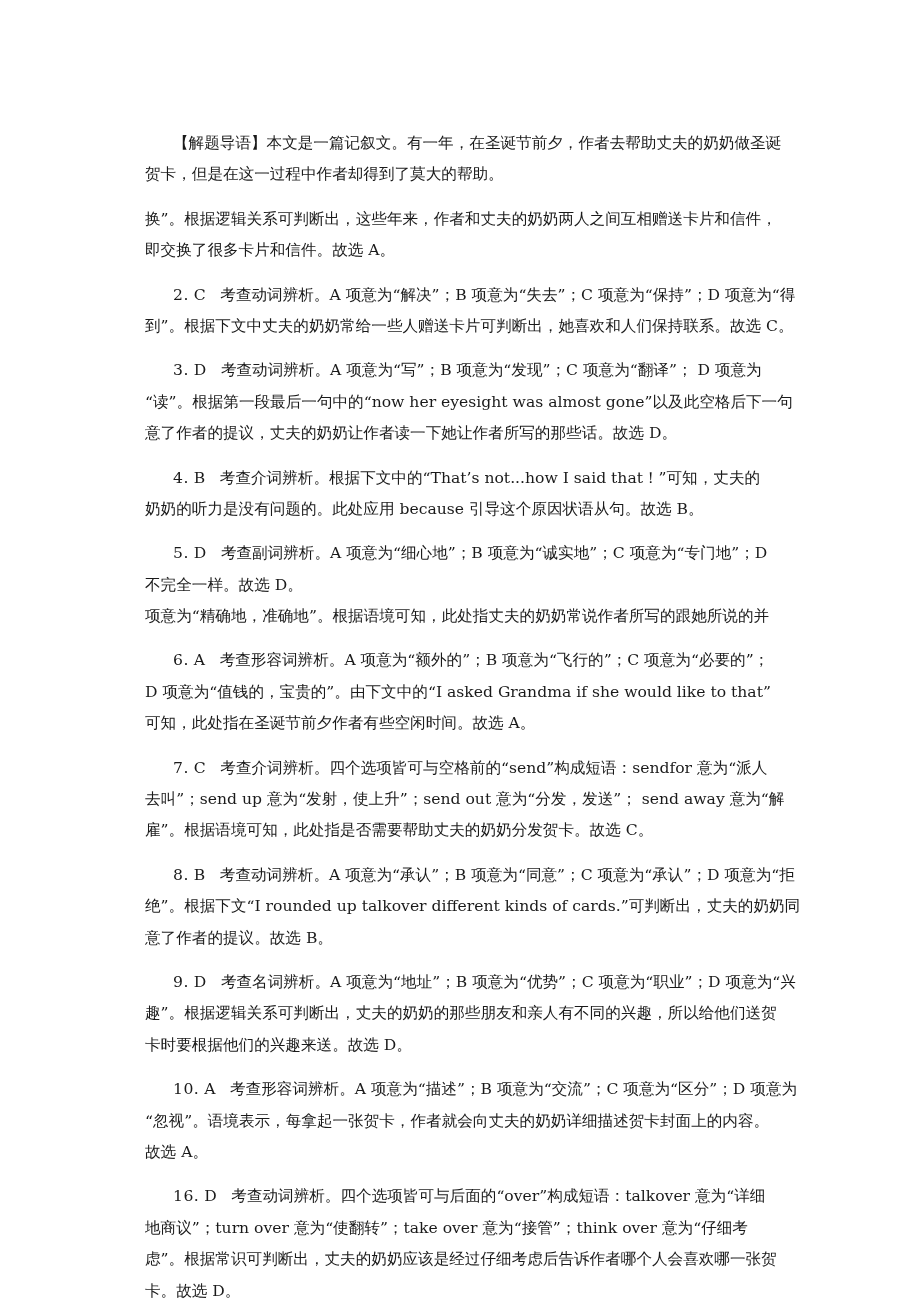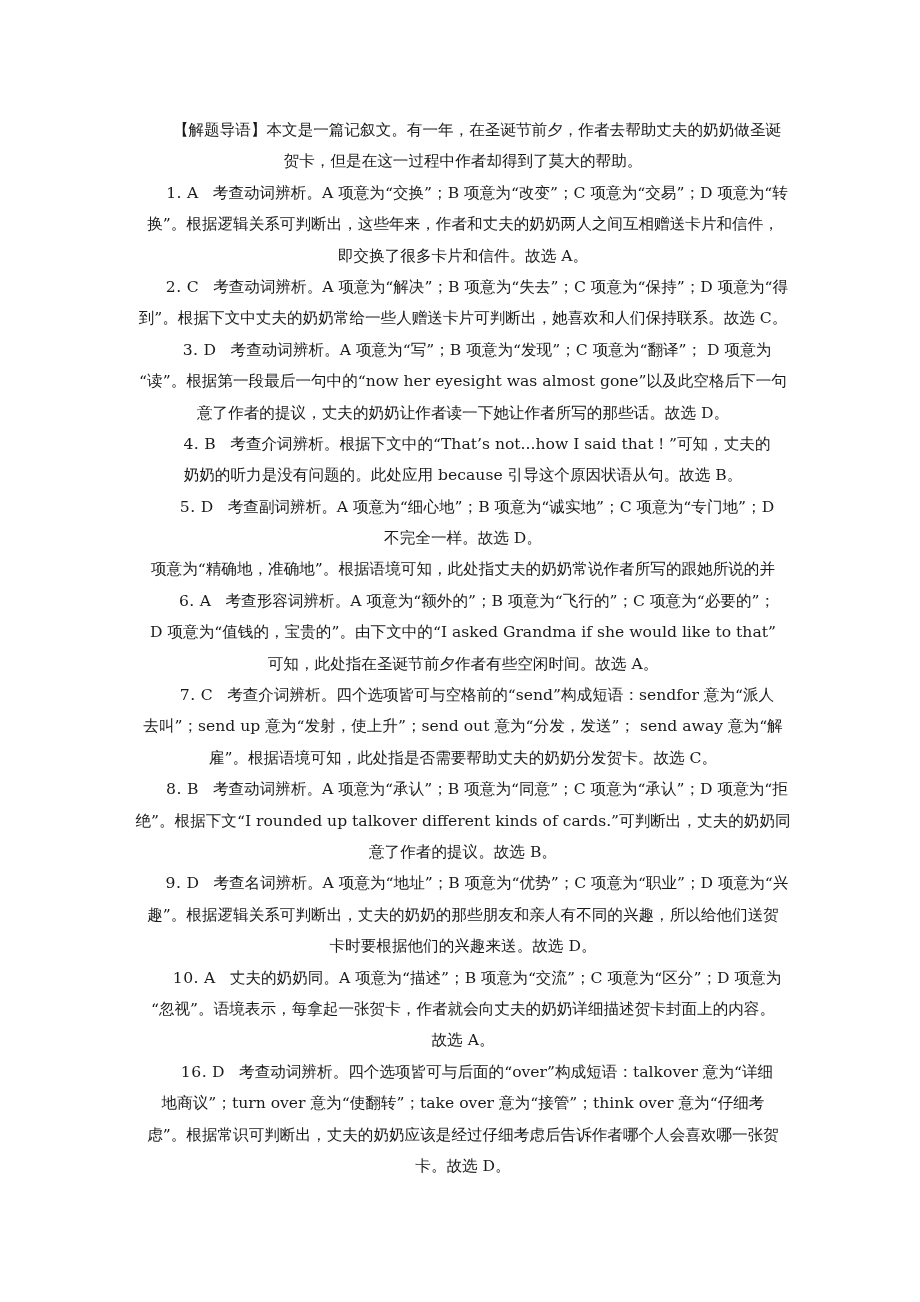--- a/index.html
+++ b/index.html
@@ -2,38 +2,37 @@
 <html><head>
 <meta charset="utf-8">
 <style>
   html, body { margin: 0; padding: 0; background: #ffffff; }
   body { width: 920px; height: 1302px; position: relative; overflow: hidden; }
   .page {
     position: absolute; left: 132px; top: 115px; width: 662px;
     font-family: "DejaVu Serif", "Liberation Serif", serif;
     font-size: 15.6px; color: #1a1a1a;
   }
-  .para { margin: 0; text-align: center; }
+  .para { margin: 13px; }
   .line { display: block; height: 31.4px; line-height: 31.4px; white-space: nowrap; overflow: visible; }
   .first { padding-left: 28px; }
   .item-head { letter-spacing: 0.5px; }
   .spacer-after-head { display: inline-block; width: 14px; }
 </style>
 </head>
 <body>
 
 <div class="page">
 
   <div class="para">
     <span class="line first">【解题导语】本文是一篇记叙文。有一年，在圣诞节前夕，作者去帮助丈夫的奶奶做圣诞</span>
     <span class="line">贺卡，但是在这一过程中作者却得到了莫大的帮助。</span>
   </div>
 
   <div class="para">
-    <span class="line first"><span class="item-head">1.</span> <span class="item-head">A</span><span class="spacer-after-head"></span><span>考查动词辨析。A 项意为“交换”；B 项意为“改变”；C 项意为“交易”；D 项意为“转</span></span>
     <span class="line">换”。根据逻辑关系可判断出，这些年来，作者和丈夫的奶奶两人之间互相赠送卡片和信件，</span>
     <span class="line">即交换了很多卡片和信件。故选 A。</span>
   </div>
 
   <div class="para">
     <span class="line first"><span class="item-head">2.</span> <span class="item-head">C</span><span class="spacer-after-head"></span><span>考查动词辨析。A 项意为“解决”；B 项意为“失去”；C 项意为“保持”；D 项意为“得</span></span>
     <span class="line">到”。根据下文中丈夫的奶奶常给一些人赠送卡片可判断出，她喜欢和人们保持联系。故选 C。</span>
   </div>
 
   <div class="para">
@@ -71,21 +70,21 @@
     <span class="line">意了作者的提议。故选 B。</span>
   </div>
 
   <div class="para">
     <span class="line first"><span class="item-head">9.</span> <span class="item-head">D</span><span class="spacer-after-head"></span><span>考查名词辨析。A 项意为“地址”；B 项意为“优势”；C 项意为“职业”；D 项意为“兴</span></span>
     <span class="line">趣”。根据逻辑关系可判断出，丈夫的奶奶的那些朋友和亲人有不同的兴趣，所以给他们送贺</span>
     <span class="line">卡时要根据他们的兴趣来送。故选 D。</span>
   </div>
 
   <div class="para">
-    <span class="line first"><span class="item-head">10.</span> <span class="item-head">A</span><span class="spacer-after-head"></span><span>丈夫的奶奶同。A 项意为“描述”；B 项意为“交流”；C 项意为“区分”；D 项意为</span></span>
+    <span class="line first"><span class="item-head">10.</span> <span class="item-head">A</span><span class="spacer-after-head"></span><span>考查形容词辨析。A 项意为“描述”；B 项意为“交流”；C 项意为“区分”；D 项意为</span></span>
     <span class="line">“忽视”。语境表示，每拿起一张贺卡，作者就会向丈夫的奶奶详细描述贺卡封面上的内容。</span>
     <span class="line">故选 A。</span>
   </div>
 
   <div class="para">
     <span class="line first"><span class="item-head">16.</span> <span class="item-head">D</span><span class="spacer-after-head"></span><span>考查动词辨析。四个选项皆可与后面的“over”构成短语：talkover 意为“详细</span></span>
     <span class="line">地商议”；turn over 意为“使翻转”；take over 意为“接管”；think over 意为“仔细考</span>
     <span class="line">虑”。根据常识可判断出，丈夫的奶奶应该是经过仔细考虑后告诉作者哪个人会喜欢哪一张贺</span>
     <span class="line">卡。故选 D。</span>
   </div>

